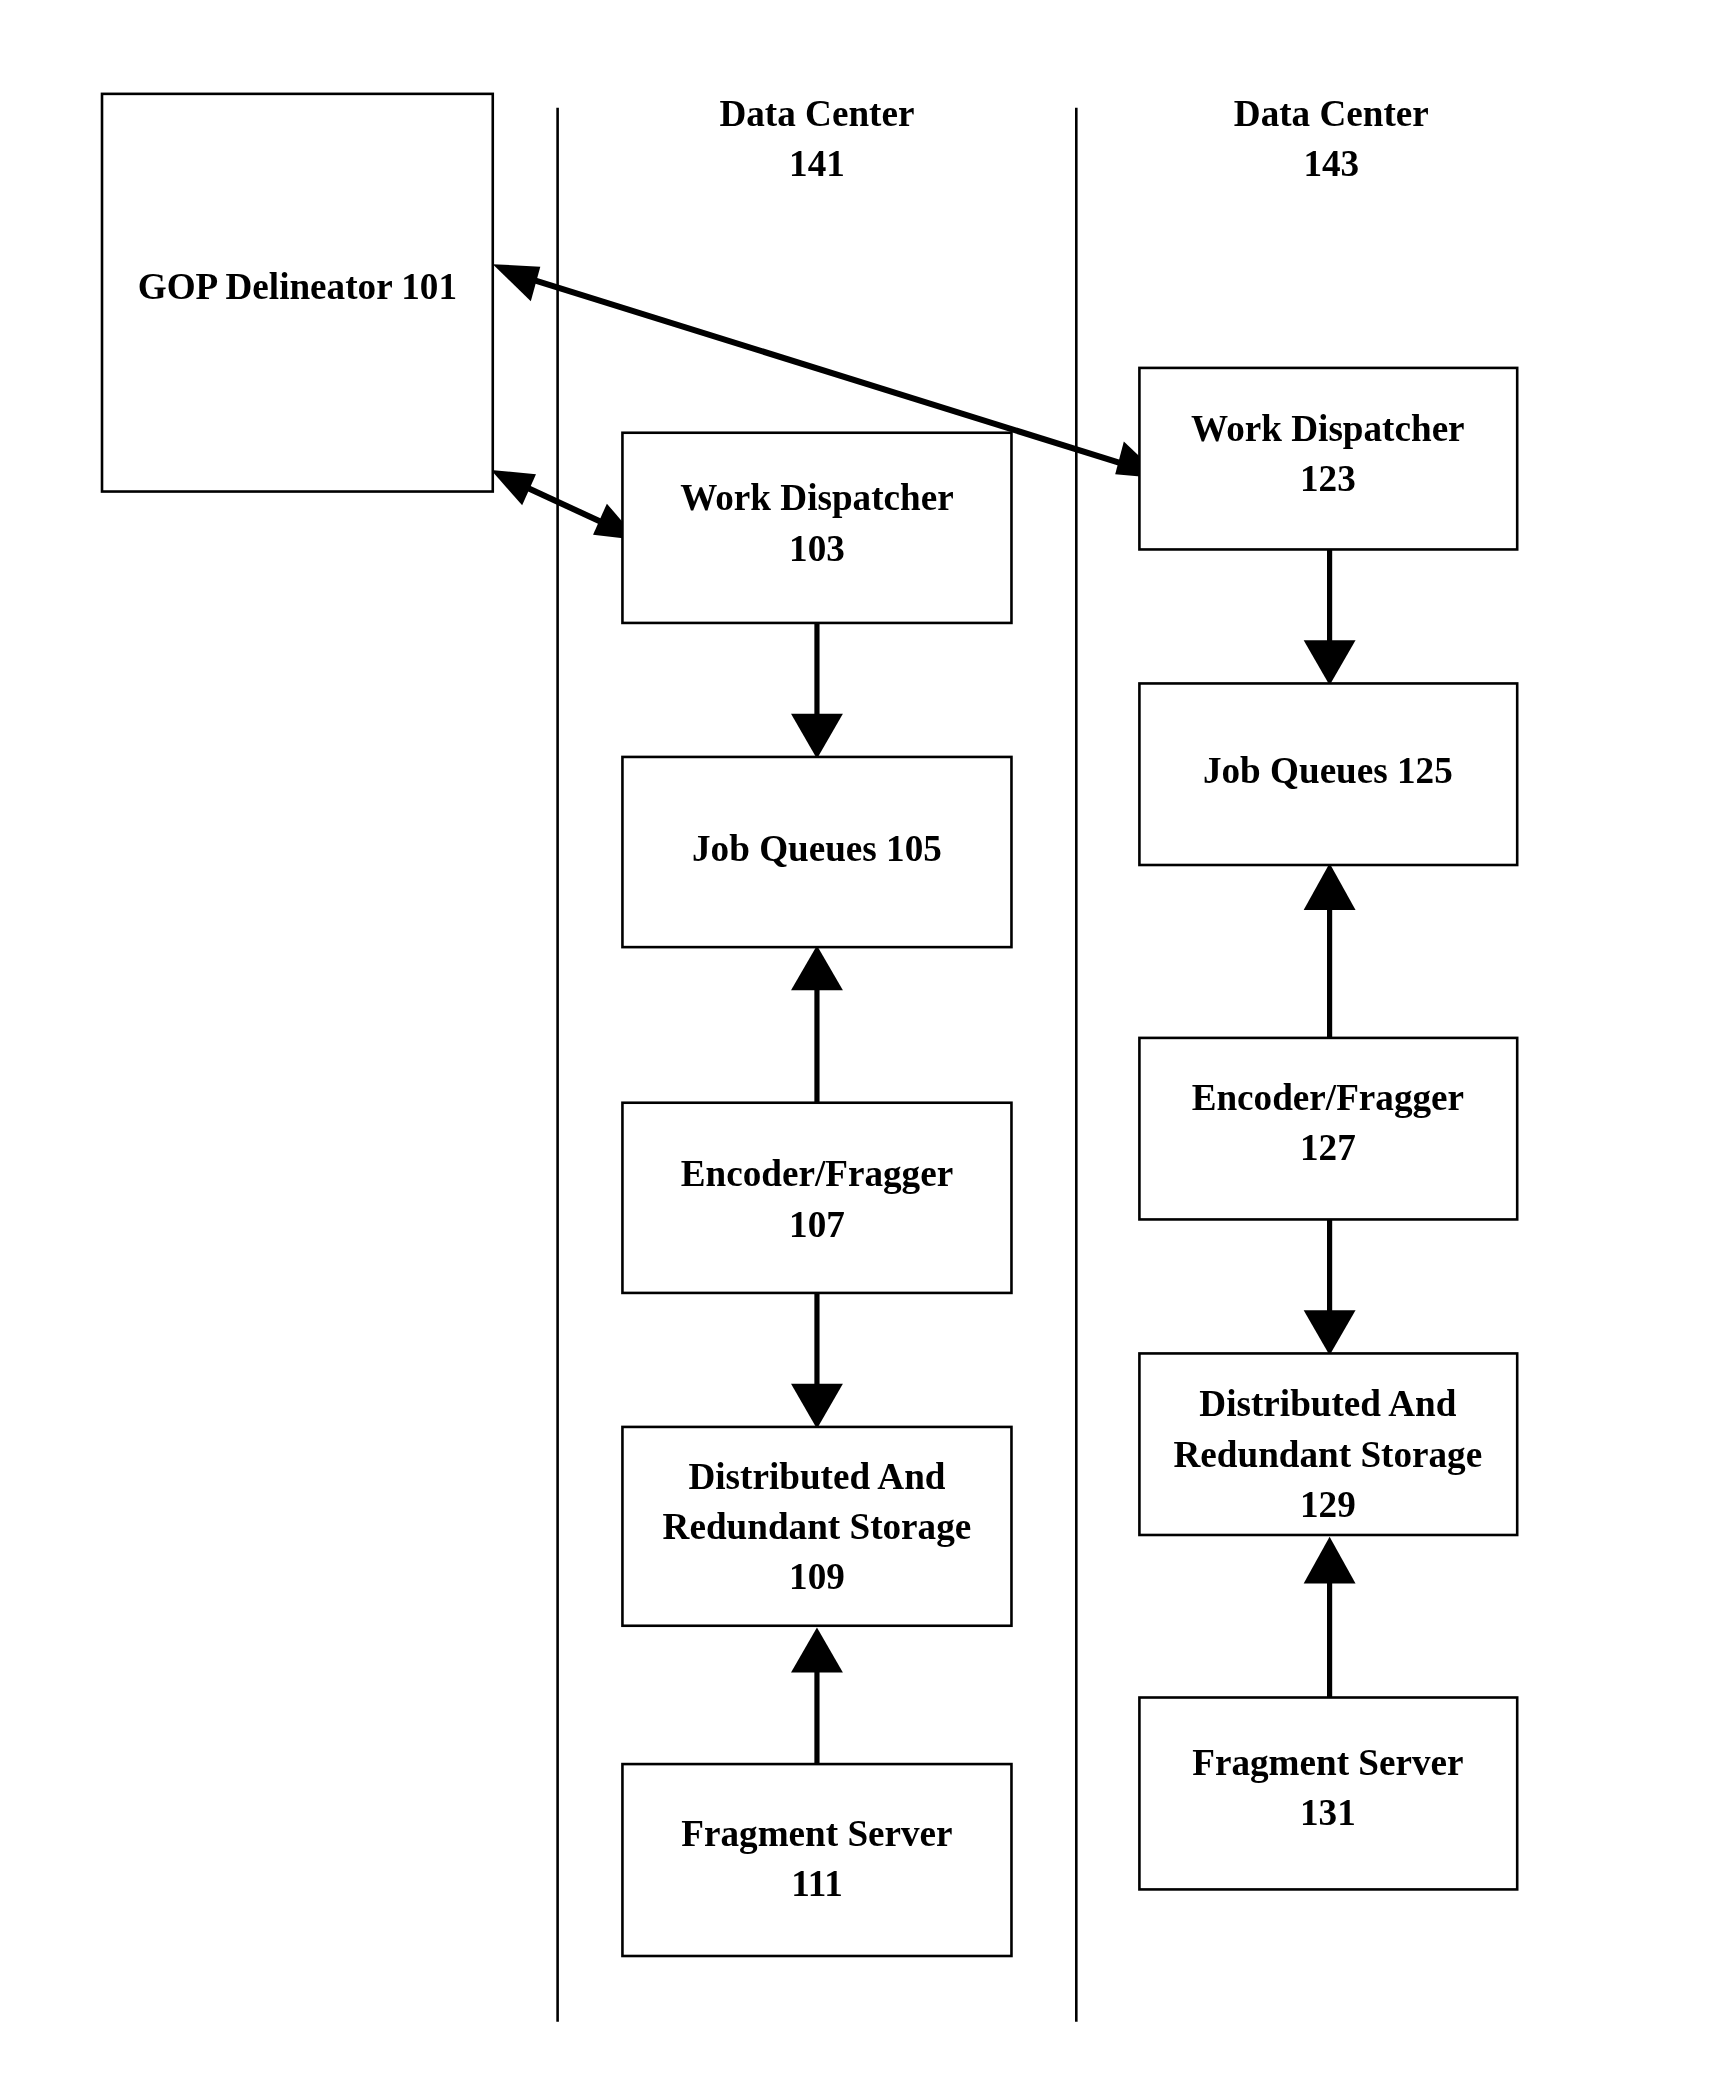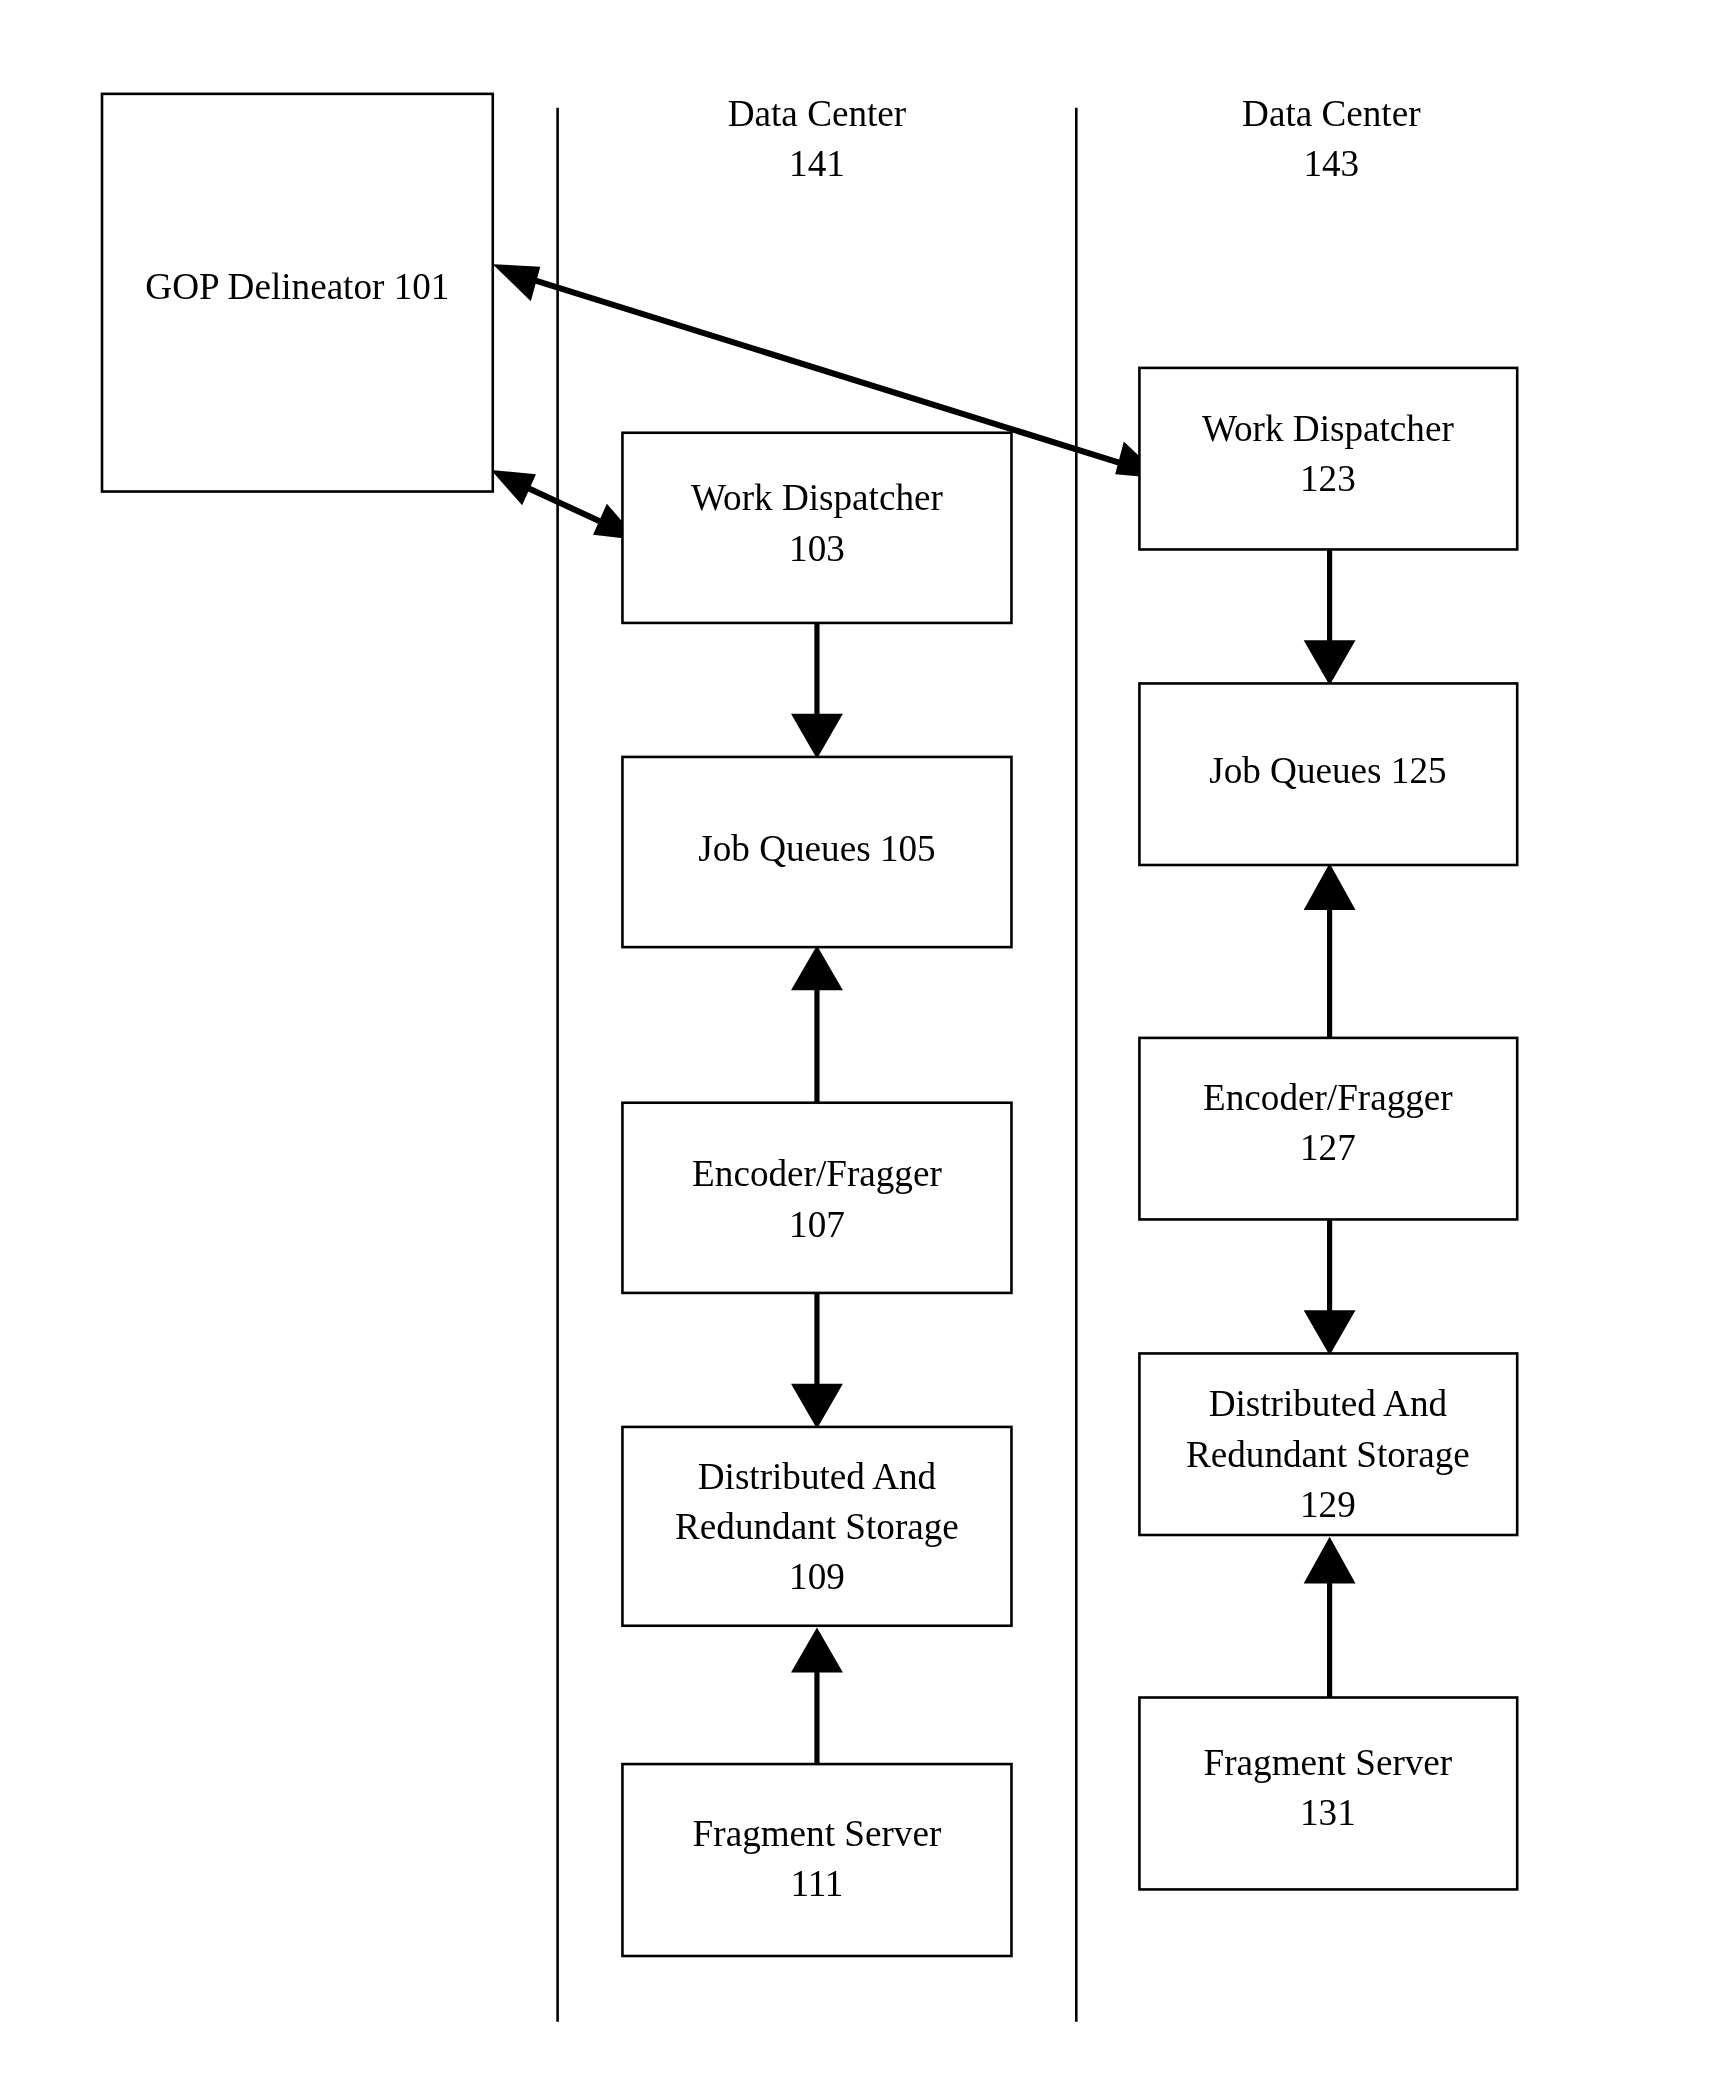--- a/index.html
+++ b/index.html
@@ -12,20 +12,21 @@
     width: 1729px;
     height: 2100px;
     font-family: "Liberation Serif", "DejaVu Serif", serif;
     color: #000000;
     overflow: hidden;
   }
   #diagram-root {
     position: relative;
     width: 1729px;
     height: 1652px;
+    font-weight: bold;
   }
   svg#diagram-svg {
     position: absolute;
     top: 0;
     left: 0;
     width: 1729px;
     height: 2100px;
     display: block;
   }
   .node-rect {

